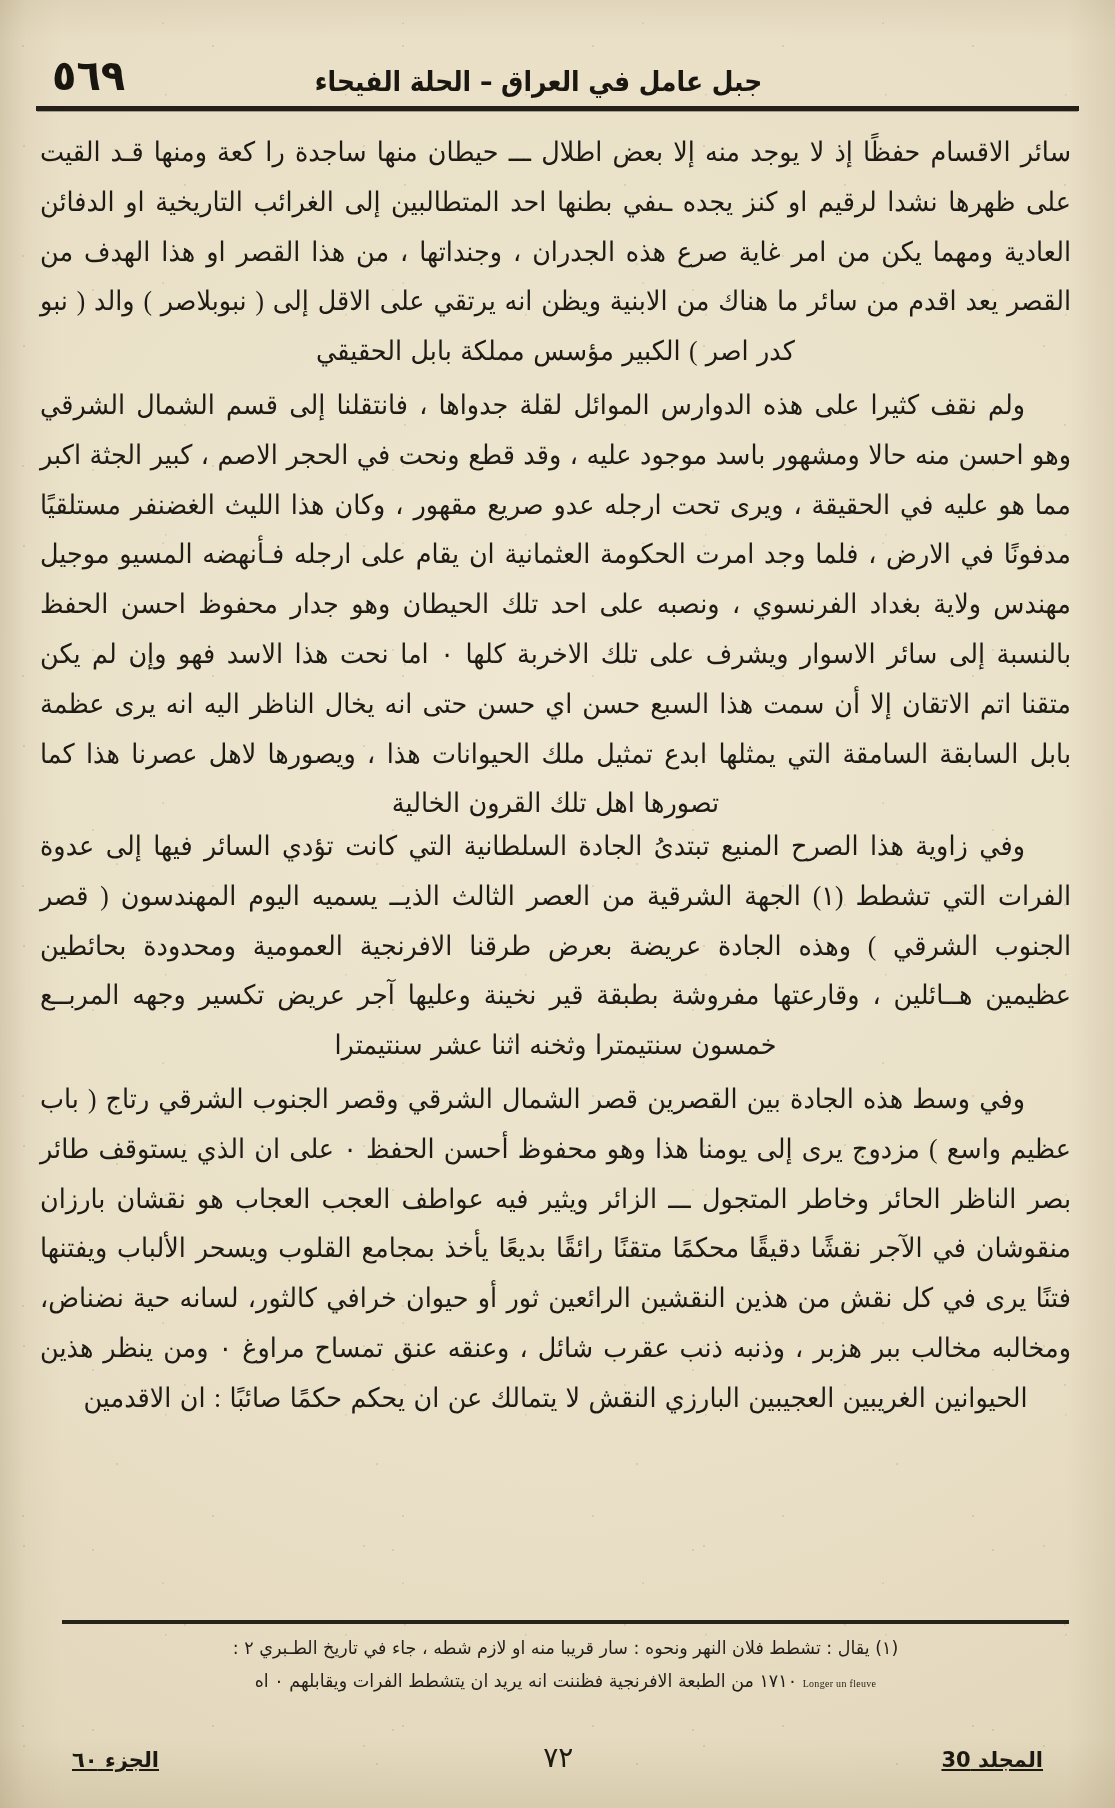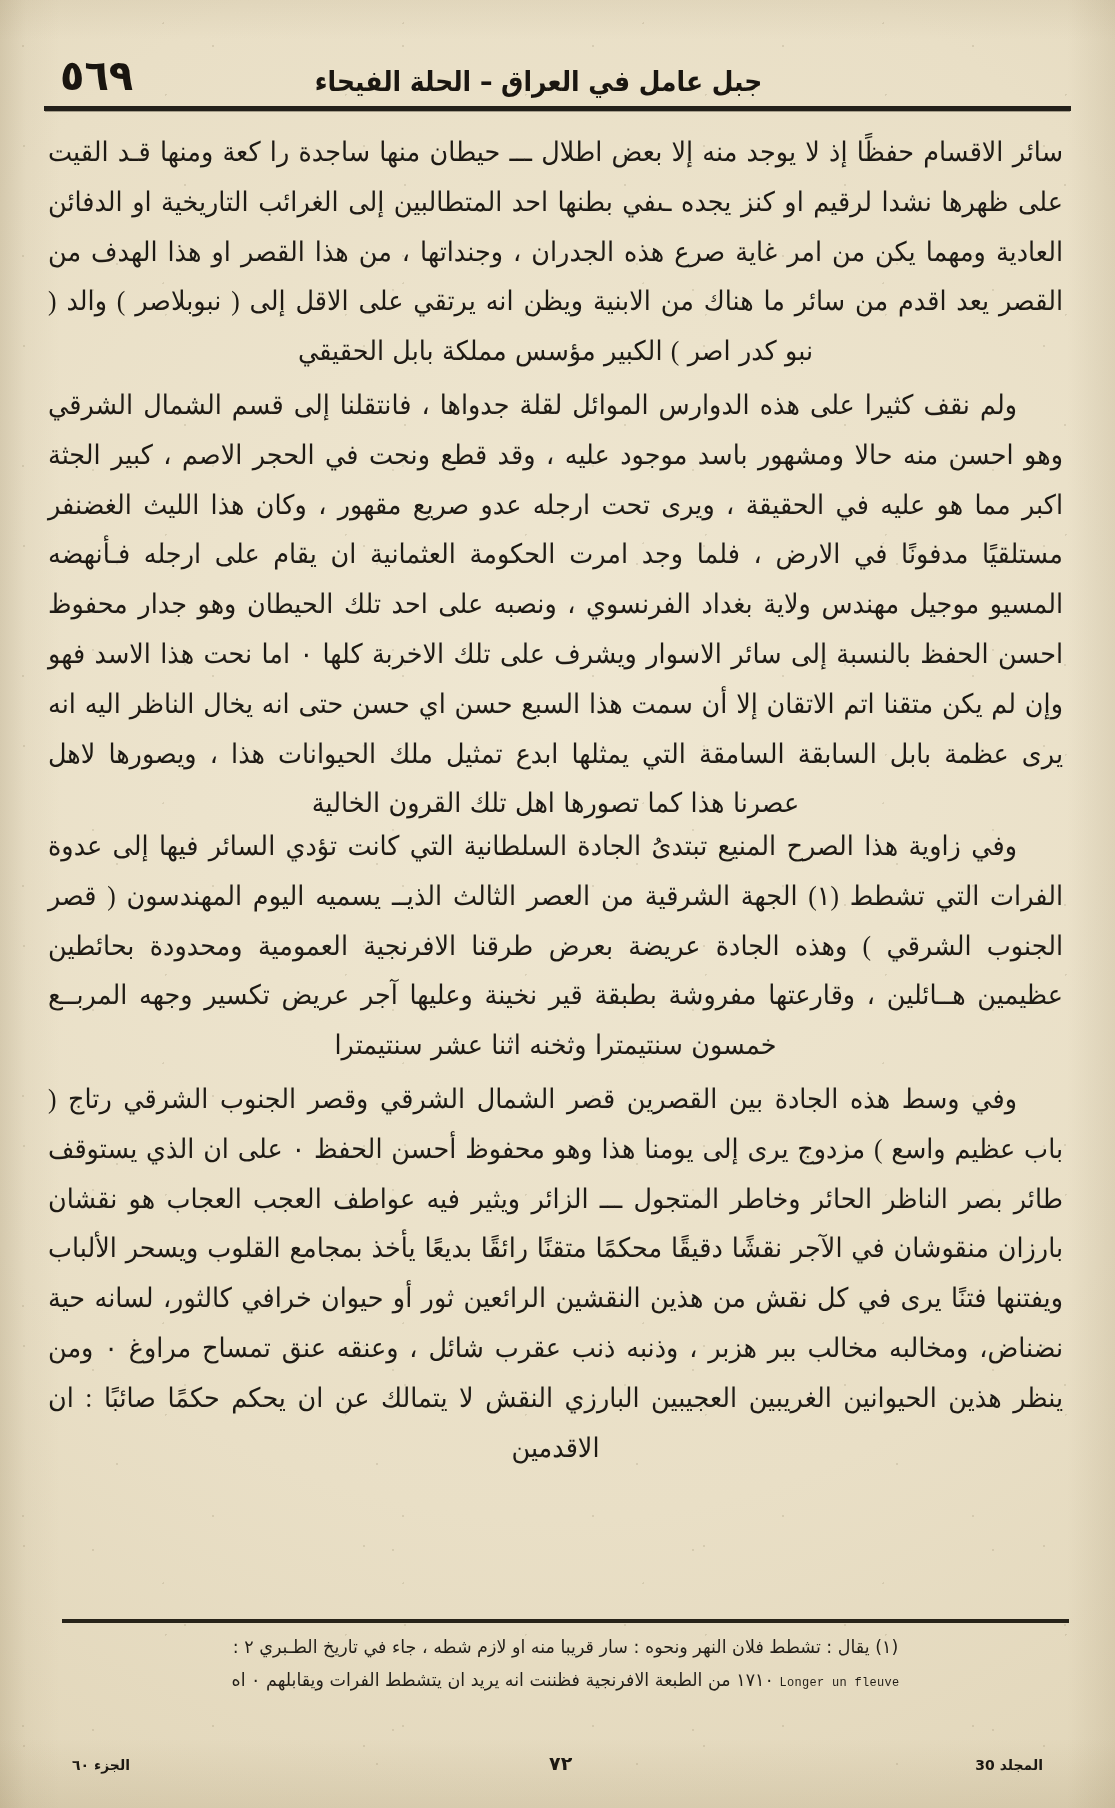--- a/index.html
+++ b/index.html
@@ -20,21 +20,21 @@
     content:""; position:absolute; inset:0;
     background:
       linear-gradient(90deg, rgba(120,100,60,.18) 0px, rgba(120,100,60,.05) 26px, rgba(0,0,0,0) 60px),
       linear-gradient(270deg, rgba(120,100,60,.12) 0px, rgba(0,0,0,0) 48px),
       linear-gradient(180deg, rgba(150,130,90,.10) 0px, rgba(0,0,0,0) 40px),
       linear-gradient(0deg, rgba(150,130,90,.16) 0px, rgba(0,0,0,0) 70px);
     pointer-events:none;
   }
   .page{
     position:absolute; inset:0;
-    padding:0 38px;
+    padding:0 30px;
     box-sizing:border-box;
     color:#1c1814;
   }
 
   
   .header{
     position:relative;
     height:62px;
     display:flex;
     align-items:flex-end;
@@ -98,47 +98,47 @@
   .fn{
     font-size:17.5px;
     line-height:33px;
     text-align:justify;
     text-align-last:center;
     padding:0 12px;
     color:#221e17;
     transform:scaleY(1.04);
   }
   .fn .latin{
-    font-family:Liberation Mono, monospace;
-    font-size:12px;
+    font-family:Liberation Serif, serif;
+    font-size:10px;
     direction:ltr;
     unicode-bidi:isolate;
     letter-spacing:.3px;
   }
 
   
   .footer{
     position:absolute;
     left:38px; right:38px;
     bottom:34px;
     display:flex;
     align-items:baseline;
     justify-content:space-between;
     padding:0 34px;
     box-sizing:border-box;
     font-size:22px;
     color:#1c1812;
   }
   .footer .mid{
-    font-size:19px;
-    font-weight:700;
+    font-size:28px;
+    font-weight:400;
     letter-spacing:1px;
     margin-left:16px;
   }
-  .footer .side{ font-size:14px; font-weight:600; }
+  .footer .side{ font-size:21px; font-weight:600;text-decoration:underline; }
 
   
   .speckle{
     position:absolute; inset:0; pointer-events:none; opacity:.16;
     background-image:
       radial-gradient(circle at 12% 22%, #7a6b4a 0 1px, transparent 1px),
       radial-gradient(circle at 68% 9%, #7a6b4a 0 1px, transparent 1px),
       radial-gradient(circle at 31% 61%, #7a6b4a 0 1px, transparent 1px),
       radial-gradient(circle at 84% 77%, #7a6b4a 0 1px, transparent 1px),
       radial-gradient(circle at 45% 88%, #7a6b4a 0 1px, transparent 1px),

